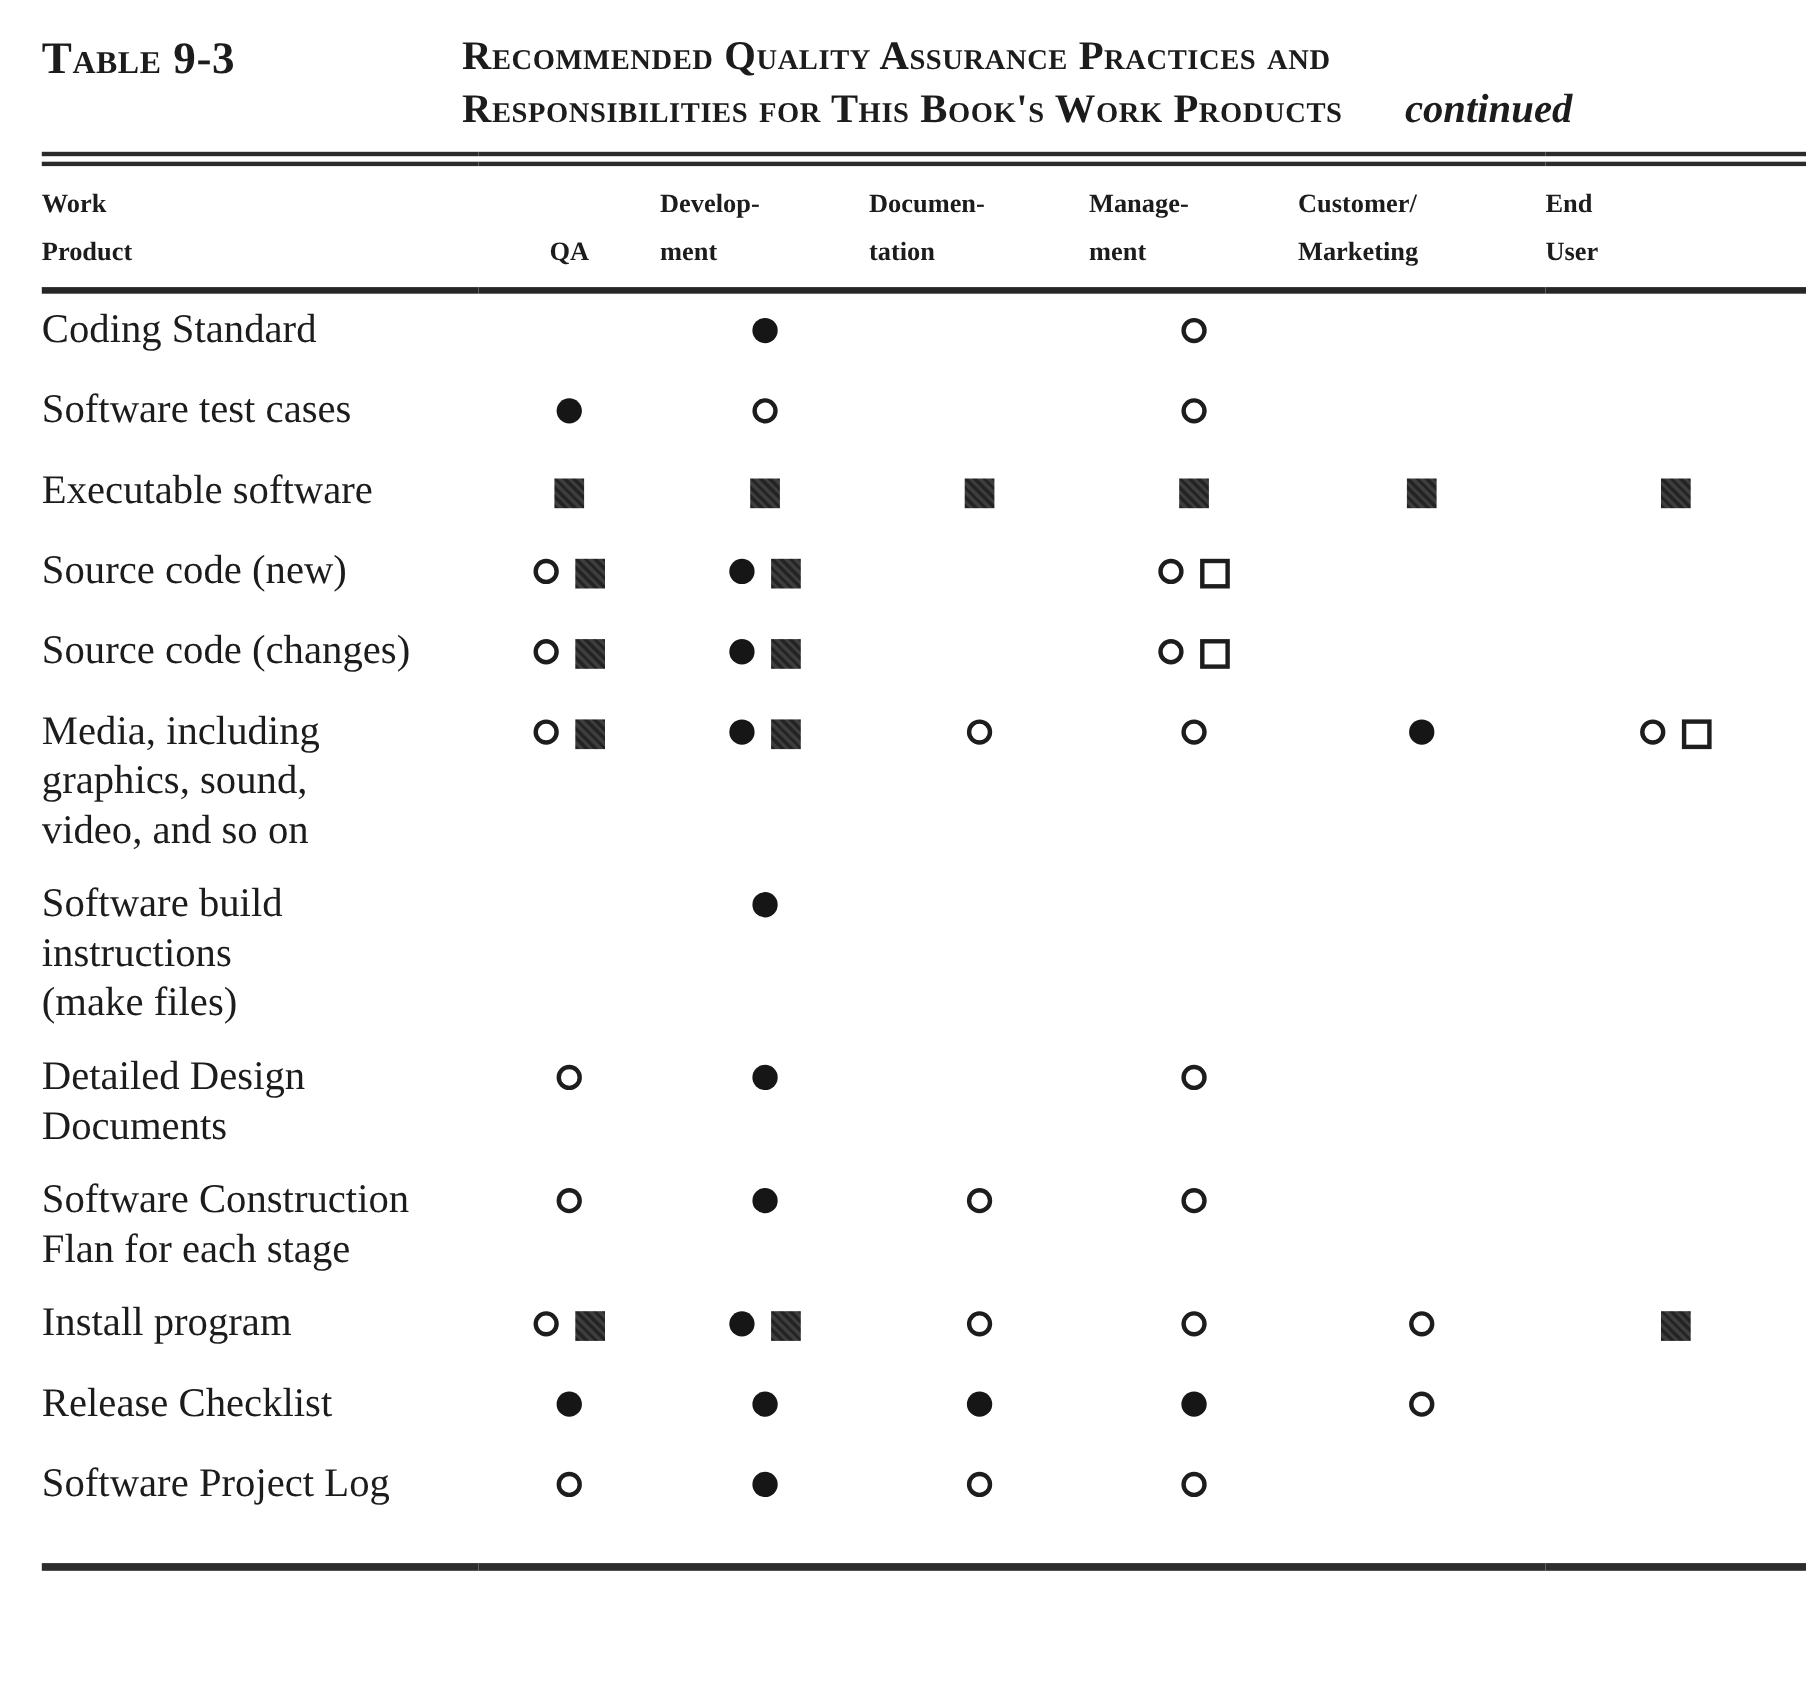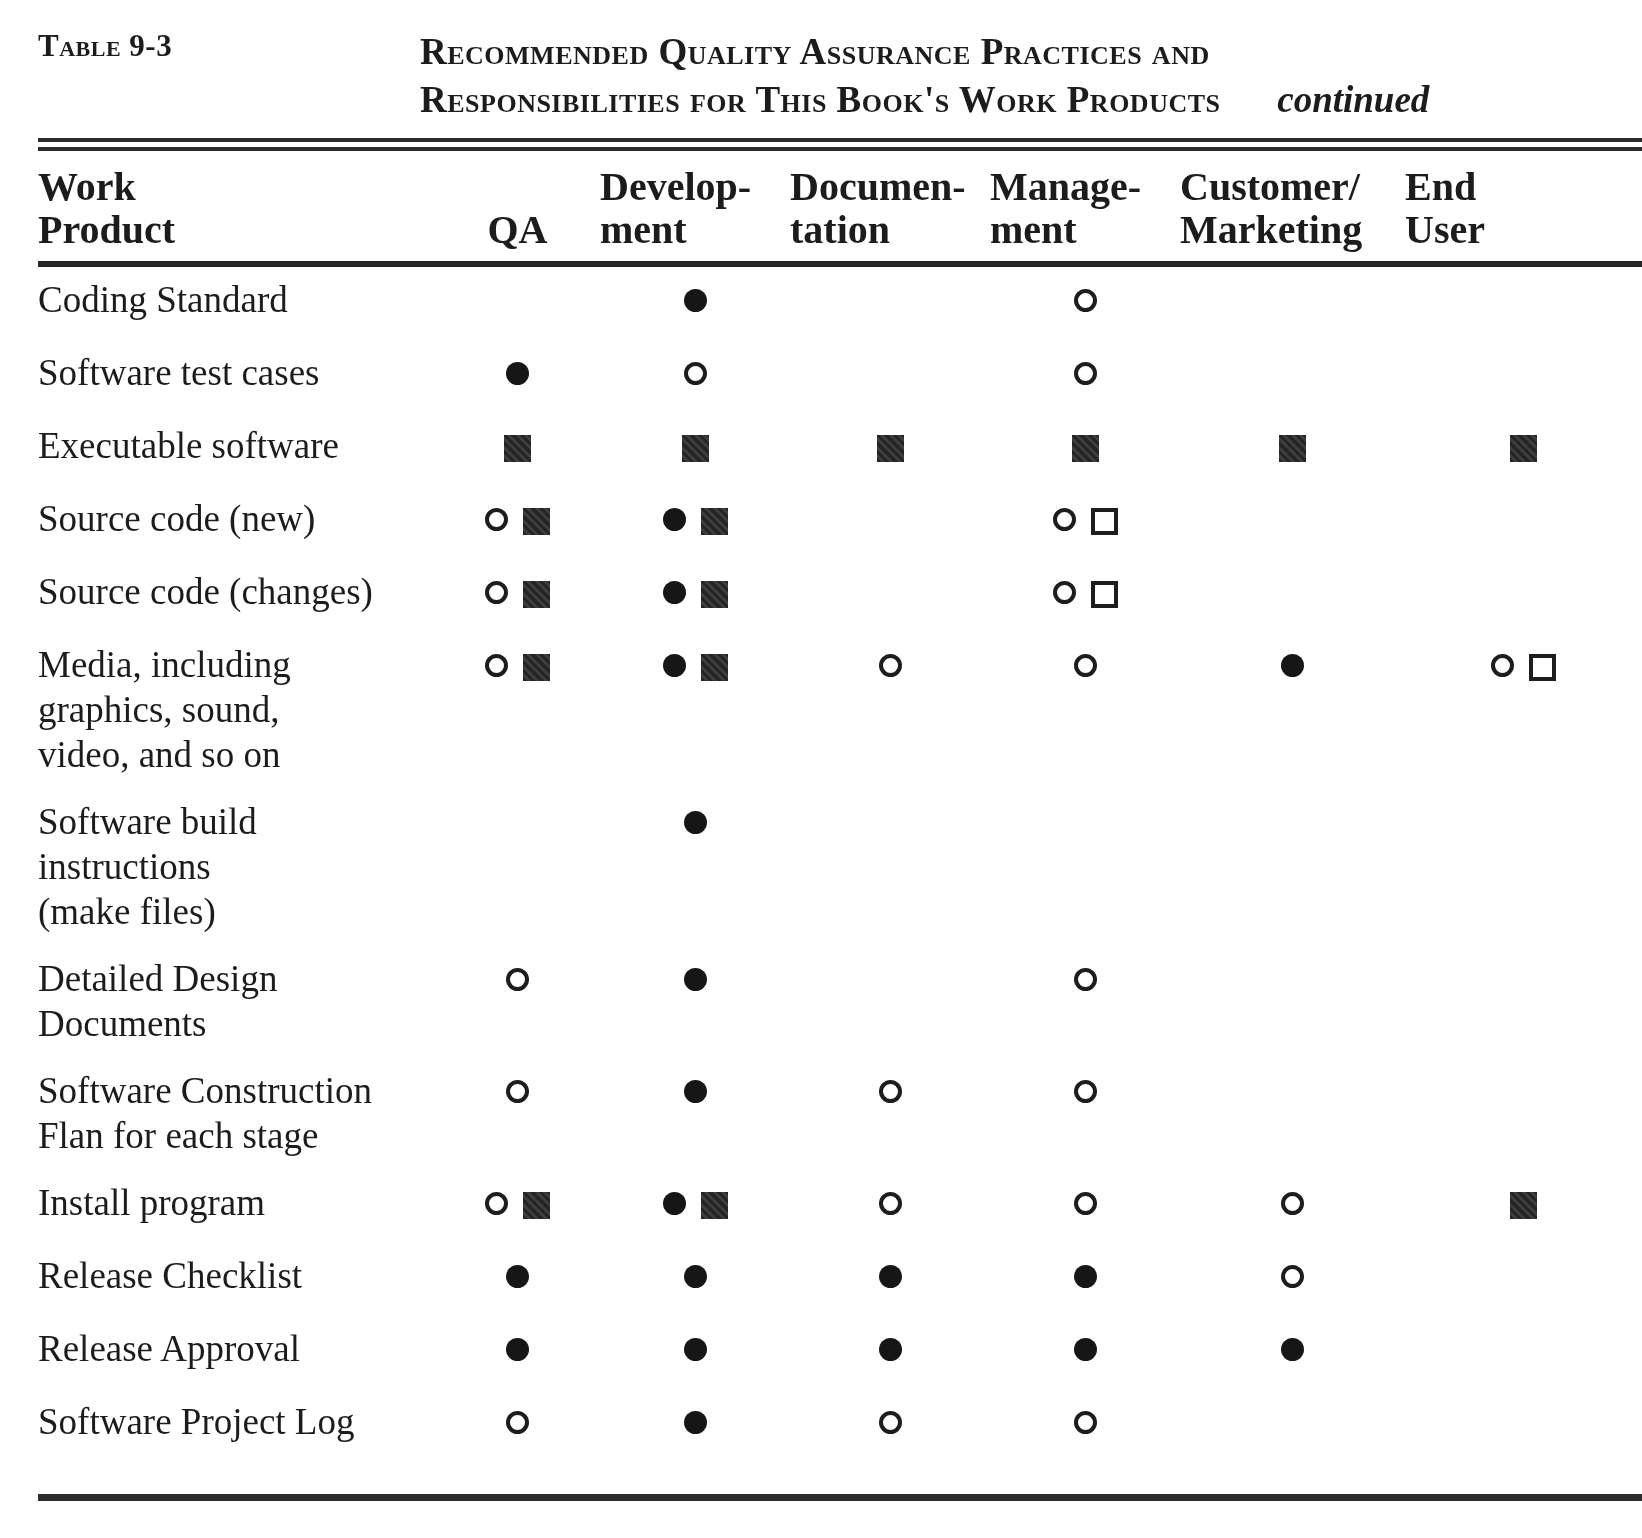--- a/index.html
+++ b/index.html
@@ -7,29 +7,29 @@
     width:1642px;height:1538px;overflow:hidden;
     font-family:"Liberation Serif","DejaVu Serif",serif;
     color:#1c1c1c;
   }
   .page{padding:18px 0 0 38px;}
 
   
   .caption{display:flex;align-items:flex-start;margin-bottom:14px;}
   .table-label{
     width:382px;font-weight:bold;font-variant:small-caps;
-    font-size:31px;letter-spacing:.5px;padding-top:10px;
+    font-size:41px;letter-spacing:.5px;padding-top:10px;
   }
   .table-title{font-weight:bold;font-variant:small-caps;font-size:37px;letter-spacing:.5px;line-height:48px;padding-top:10px;}
   .table-title .continued{font-variant:normal;font-style:italic;font-weight:bold;letter-spacing:0;margin-left:47px;}
 
   
   table{border-collapse:collapse;table-layout:fixed;width:1604px;}
   th{
-    font-size:40px;font-weight:bold;text-align:left;vertical-align:bottom;
+    font-size:24px;font-weight:bold;text-align:left;vertical-align:bottom;
     line-height:43px;
     border-top:13px double #2b2b2b;
     border-bottom:6px solid #262626;
     padding:14px 0 10px 0;
   }
   th.center{text-align:center;}
   td{vertical-align:top;font-size:37px;line-height:45px;padding:10px 0 12px 0;}
   td.rowlabel{white-space:nowrap;overflow:hidden;}
   td.sym{text-align:center;padding-top:16px;}
   tr:last-child td{padding-bottom:44px;border-bottom:7px solid #2c2c2c;}
@@ -173,29 +173,20 @@
         <tr>
           <td class="rowlabel">Release Checklist</td>
           <td class="sym"><span class="symbol filled-circle"></span></td>
           <td class="sym"><span class="symbol filled-circle"></span></td>
           <td class="sym"><span class="symbol filled-circle"></span></td>
           <td class="sym"><span class="symbol filled-circle"></span></td>
           <td class="sym"><span class="symbol open-circle"></span></td>
           <td class="sym"></td>
         </tr>
         <tr>
-          <td class="rowlabel">Release Approval</td>
-          <td class="sym"><span class="symbol filled-circle"></span></td>
-          <td class="sym"><span class="symbol filled-circle"></span></td>
-          <td class="sym"><span class="symbol filled-circle"></span></td>
-          <td class="sym"><span class="symbol filled-circle"></span></td>
-          <td class="sym"><span class="symbol filled-circle"></span></td>
-          <td class="sym"></td>
-        </tr>
-        <tr>
           <td class="rowlabel">Software Project Log</td>
           <td class="sym"><span class="symbol open-circle"></span></td>
           <td class="sym"><span class="symbol filled-circle"></span></td>
           <td class="sym"><span class="symbol open-circle"></span></td>
           <td class="sym"><span class="symbol open-circle"></span></td>
           <td class="sym"></td>
           <td class="sym"></td>
         </tr>
       </tbody>
   </table>

